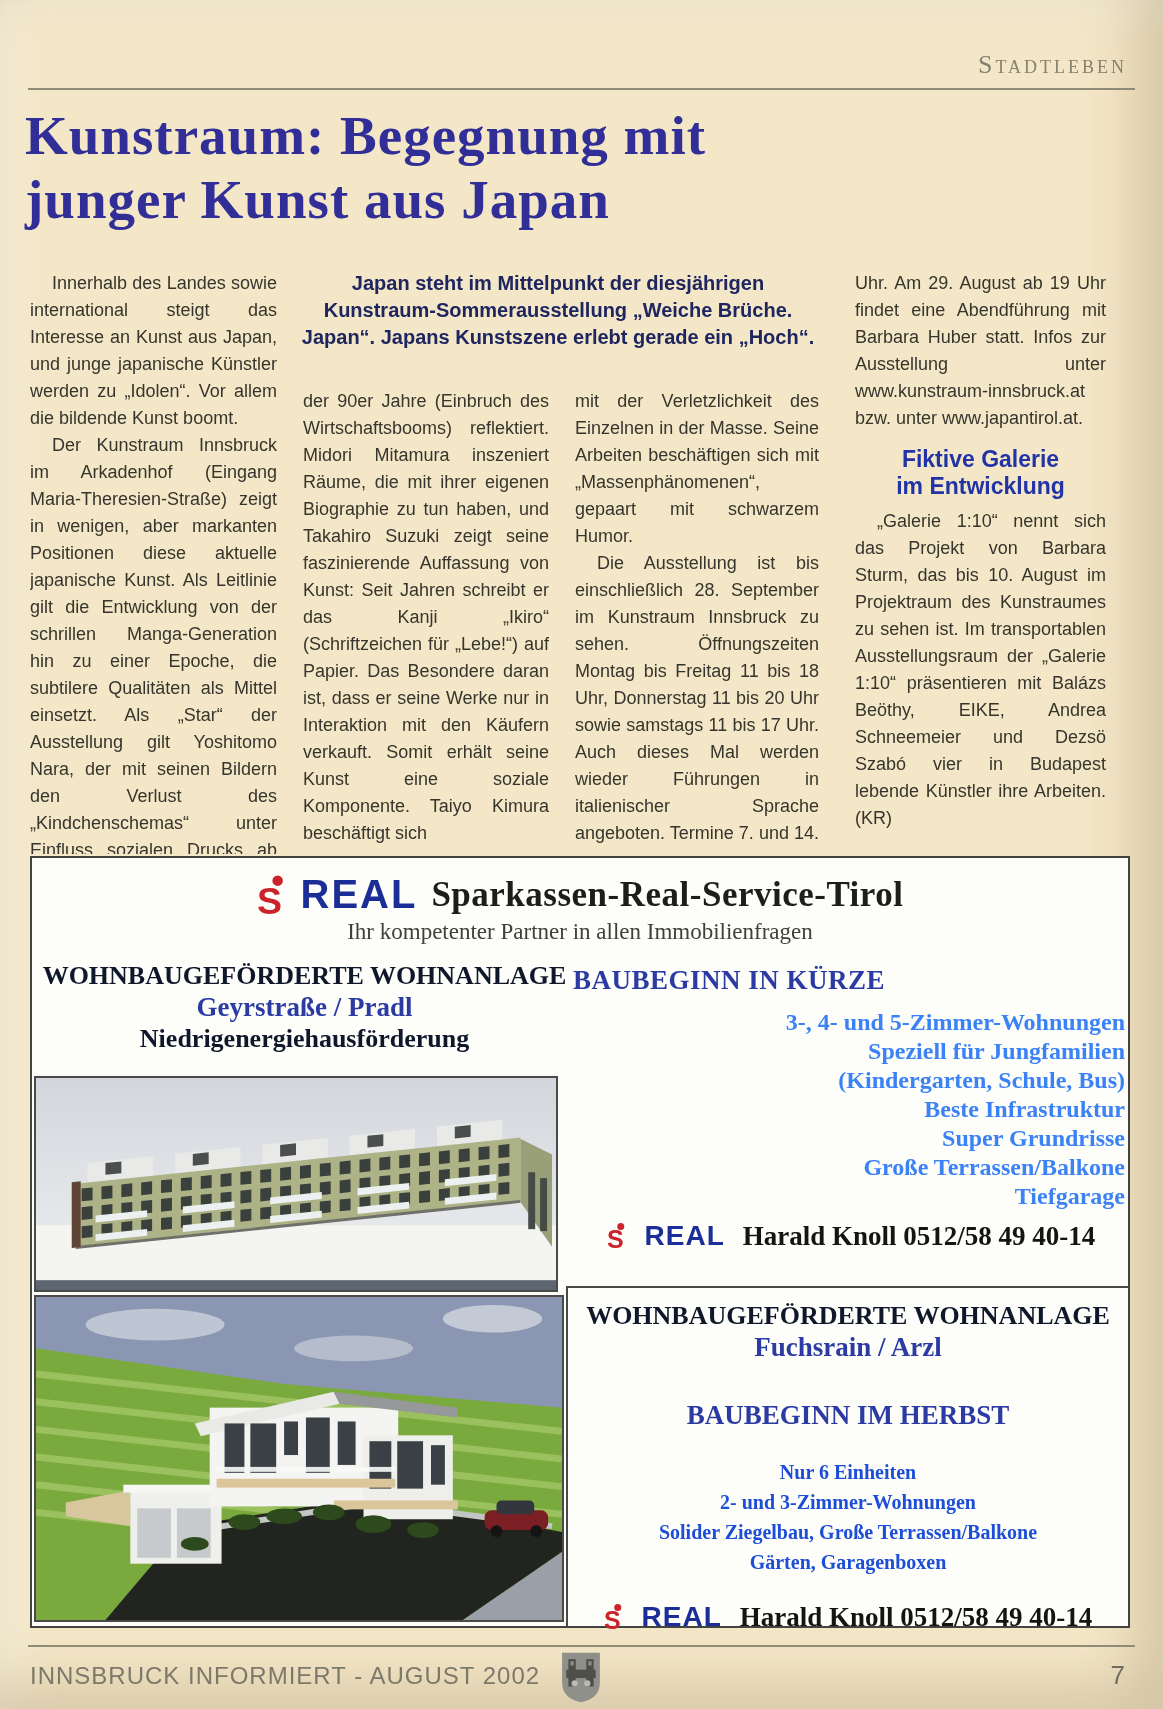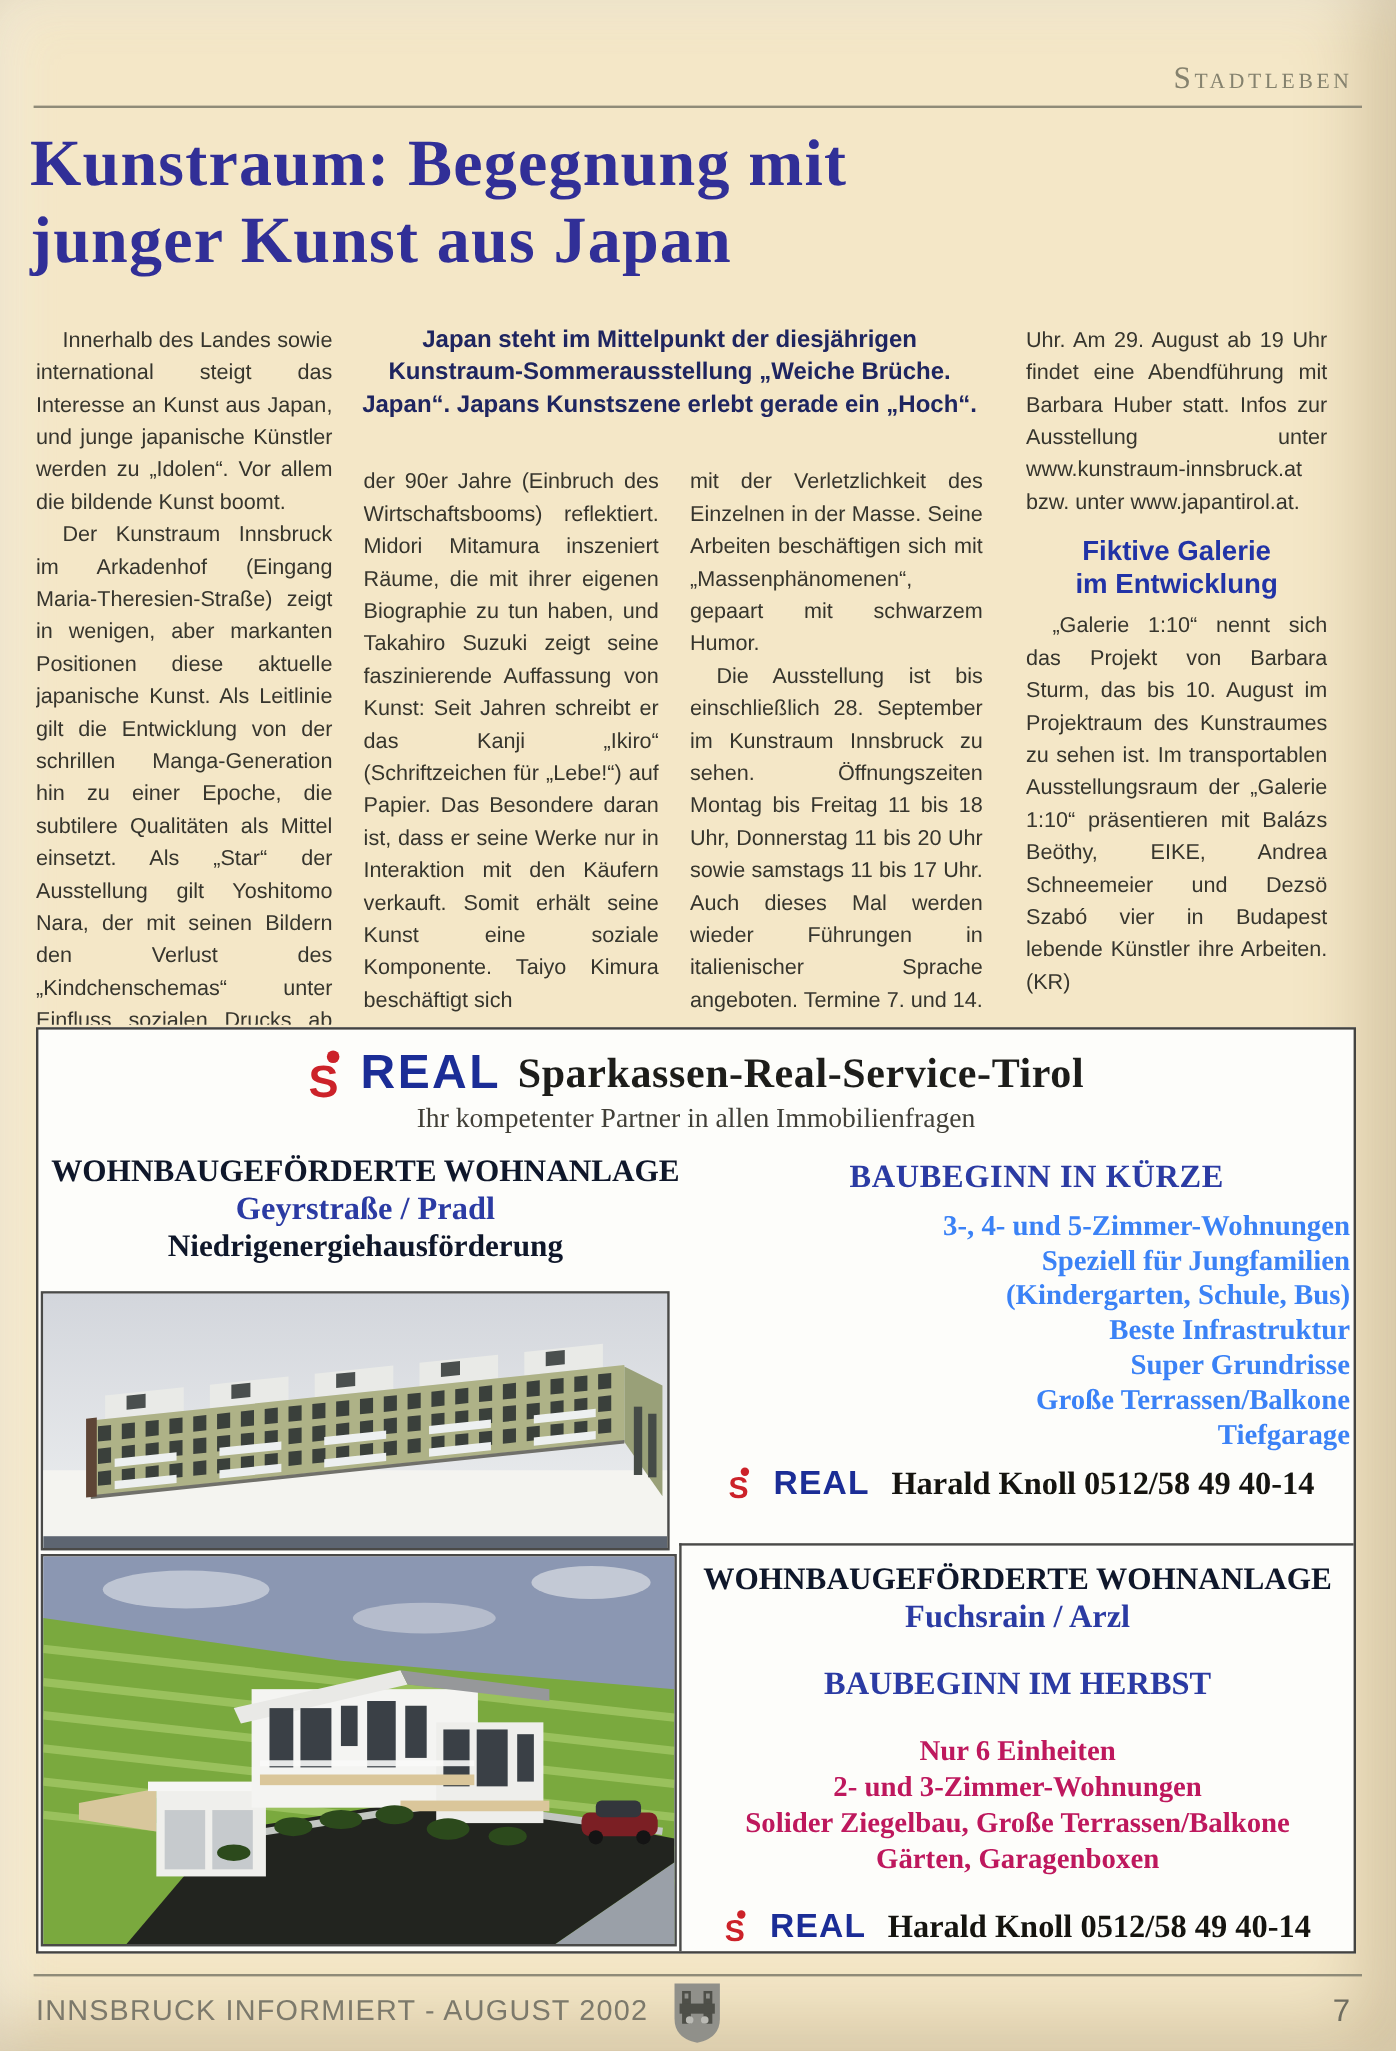--- a/index.html
+++ b/index.html
@@ -35,36 +35,36 @@
   .slogo-lg{width:30px;height:42px;display:inline-block;}
   .slogo-sm{width:20px;height:28px;display:inline-block;}
   .slogo-lg svg,.slogo-sm svg{width:100%;height:100%;}
   .real{font-weight:bold;font-size:40px;color:#1b2d96;letter-spacing:2px;font-family:"Liberation Sans",sans-serif;}
   .real-sm{font-size:28px;letter-spacing:1px;}
   .ad-brand-title{font-family:"Liberation Serif",serif;font-weight:bold;font-size:35px;color:#1d1d1a;letter-spacing:.5px;}
   .ad-subtitle{text-align:center;margin-top:2px;font-family:"Liberation Serif",serif;font-size:23px;color:#413f37;}
   .ad-h-black{font-family:"Liberation Serif",serif;font-weight:bold;font-size:26px;line-height:31px;color:#0f172a;}
   .ad-h-blue{font-family:"Liberation Serif",serif;font-weight:bold;font-size:27px;line-height:32px;color:#2b3ba3;}
   .l1-head{position:absolute;left:0;top:102px;width:545px;text-align:center;}
-  .l1-status{position:absolute;left:558px;top:106px;width:548px;text-align:center;letter-spacing:.5px;}
+  .l1-status{position:absolute;left:541px;top:106px;width:548px;letter-spacing:.5px;}
   .l1-features{position:absolute;left:545px;top:150px;width:548px;text-align:right;
         font-family:"Liberation Serif",serif;font-weight:bold;font-size:24px;line-height:29px;color:#3b82f6;}
   .contact-row{display:flex;justify-content:center;align-items:center;gap:18px;}
   .l1-contact{position:absolute;left:545px;top:362px;width:548px;}
   .contact-text{font-family:"Liberation Serif",serif;font-weight:bold;font-size:27px;color:#15140f;}
   .ad-img{position:absolute;box-sizing:border-box;border:2px solid #4a4a48;background:#dfe1e4;}
   .ad-img svg{display:block;width:100%;height:100%;}
   .img1{left:2px;top:218px;width:524px;height:216px;}
   .img2{left:2px;top:437px;width:530px;height:327px;}
   .cell2{position:absolute;left:534px;top:428px;width:562px;height:340px;box-sizing:border-box;
         border-top:2px solid #4a4a48;border-left:2px solid #4a4a48;text-align:center;}
   .cell2 .ad-h-black{margin-top:12px;}
-  .l2-status{margin-top:24px;}
+  .l2-status{margin-top:36px;}
   .l2-features{margin-top:26px;font-family:"Liberation Serif",serif;font-weight:bold;
-        font-size:24px;line-height:30px;color:#be185d;}
+        font-size:20px;line-height:30px;color:#1d4ed8;}
   .l2-contact{margin-top:24px;}
   
   .footer-left{position:absolute;left:30px;top:1662px;font-size:24px;letter-spacing:1px;color:#7c796b;}
   .crest{position:absolute;left:560px;top:1650px;width:42px;height:54px;}
   .crest svg{width:100%;height:100%;}
   .page-num{position:absolute;right:38px;top:1660px;font-size:26px;color:#6f6d60;}
 </style>
 </head>
 <body>
 

